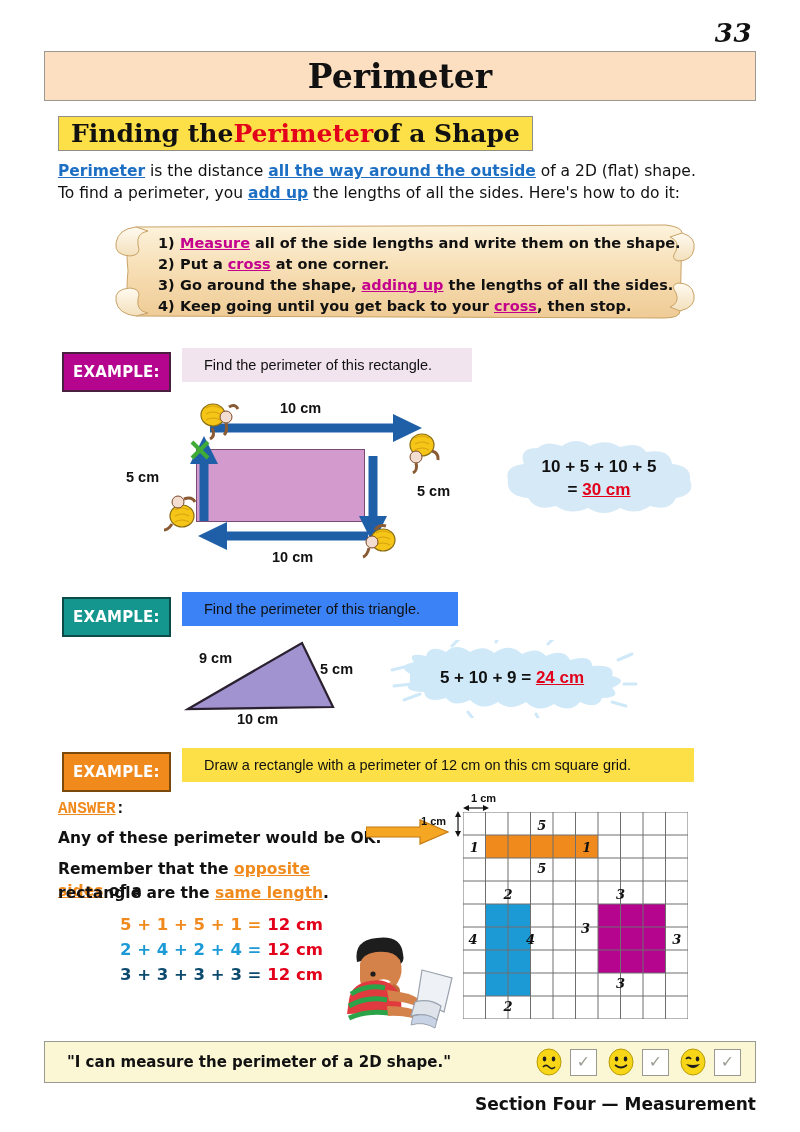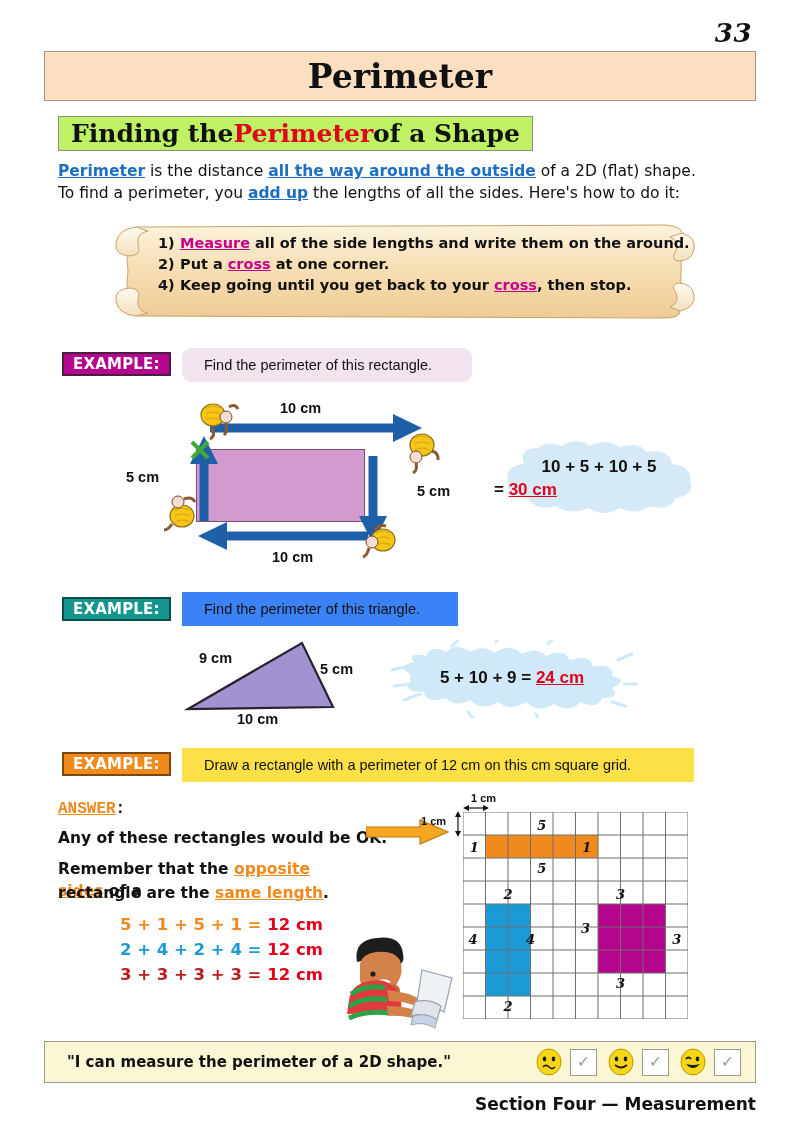--- a/index.html
+++ b/index.html
@@ -55,21 +55,21 @@
     letter-spacing: 0px;
   }
 
   
   .subhead-box {
     position: absolute;
     left: 58px;
     top: 116px;
     height: 35px;
     padding: 12px 12px;
-    background: #bef264;
+    background: #fde047;
     border: 1px solid #8f8f86;
     box-sizing: border-box;
     display: flex;
     align-items: center;
   }
   .subhead-box .sh {
     font-family: "DejaVu Serif", serif;
     font-weight: bold;
     font-size: 25px;
     color: #111;
@@ -120,21 +120,21 @@
   .mag-u {
     color: #c4008f;
     text-decoration: underline;
     font-weight: bold;
     margin-top: 44px;
   }
 
   
   .ex-badge {
     position: absolute;
-    height: 24px;
+    height: 40px;
     display: flex;
     align-items: center;
     justify-content: center;
     padding: 0 9px;
     box-sizing: border-box;
     font-family: "DejaVu Sans", sans-serif;
     font-weight: bold;
     font-size: 15px;
     color: #ffffff;
     letter-spacing: 0.2px;
@@ -303,28 +303,29 @@
           <stop offset="100%" stop-color="#f3e0bc"></stop>
         </linearGradient>
       </defs>
       <path d="M40,8 L570,6 Q586,8 586,14 L584,92 Q584,99 568,99 L40,97 Q28,90 32,52 Q28,14 40,8 Z" fill="url(#parch)" stroke="#c9a367" stroke-width="1"></path>
       <path d="M40,8 Q22,10 20,24 Q18,36 34,37 Q46,36 42,26 Q40,14 52,12 Z" fill="url(#curl)" stroke="#c9a367" stroke-width="1"></path>
       <path d="M40,97 Q22,95 20,82 Q18,70 34,69 Q46,70 42,80 Q40,92 52,94 Z" fill="url(#curl)" stroke="#c9a367" stroke-width="1"></path>
       <path d="M586,14 Q600,18 598,30 Q596,42 582,42 Q574,40 580,32 Q584,22 574,18 Z" fill="url(#curl)" stroke="#c9a367" stroke-width="1"></path>
       <path d="M584,92 Q600,88 598,76 Q596,64 582,64 Q574,66 580,74 Q584,84 574,88 Z" fill="url(#curl)" stroke="#c9a367" stroke-width="1"></path>
     </svg>
     <div class="scroll-list">
-      <div class="li"><span class="num">1)</span><span></span><span class="mag-u">Measure</span><span> all of the side lengths and write them on the around.</span></div>
+      <div class="li"><span class="num">1)</span><span></span><span class="mag-u">Measure</span><span> all of the side lengths and write them on the shape.</span></div>
       <div class="li"><span class="num">2)</span><span>Put a </span><span class="mag-u">cross</span><span> at one corner.</span></div>
+      <div class="li"><span class="num">3)</span><span>Go around the shape, </span><span class="mag-u">adding up</span><span> the lengths of all the sides.</span></div>
       <div class="li"><span class="num">4)</span><span>Keep going until you get back to your </span><span class="mag-u">cross</span><span>, then stop.</span></div>
     </div>
   </div>
 
   <div class="ex-badge" id="badge1" style="left: 62px; top: 352px; background: rgb(181, 5, 143); border: 2px solid rgb(74, 32, 64);">EXAMPLE:</div>
-  <div class="ex-strip" id="strip1" style="left: 182px; top: 348px; width: 290px; background: rgb(242, 228, 239); border-radius: 9px;">
+  <div class="ex-strip" id="strip1" style="left: 182px; top: 348px; width: 290px; background: rgb(242, 228, 239);">
     <span>Find the perimeter of this rectangle.</span>
   </div>
 
   <div>
     <div class="rect-shape" style="left:196px; top:449px; width:169px; height:73px;"></div>
 
     <svg style="position:absolute; left:150px; top:396px; width:310px; height:170px;" viewBox="0 0 310 170">
 
       <g>
         <line x1="60" y1="32" x2="245" y2="32" stroke="#1f5fa8" stroke-width="9"></line>
@@ -390,21 +391,21 @@
 
   <div style="position:absolute; left:494px; top:438px; width:210px; height:82px;">
     <svg width="210" height="82" viewBox="0 0 210 82">
       <path d="M30,26 Q24,10 44,10 Q52,2 68,8 Q82,-2 96,8 Q112,0 126,9 Q146,3 152,14
                Q176,10 178,26 Q198,28 196,42 Q202,56 182,60 Q176,74 156,68
                Q142,78 126,70 Q110,80 94,70 Q76,78 62,68 Q42,74 34,60
                Q12,58 14,42 Q10,28 30,26 Z" fill="#d6e9f7"></path>
     </svg>
     <div style="position:absolute; left:0; top:19px; width:210px; text-align:center;
                 font-family:'Liberation Sans',sans-serif; font-weight:bold; font-size:17px; color:#111;">10 + 5 + 10 + 5</div>
-    <div style="position:absolute; left:0; top:42px; width:210px; text-align:left;
+    <div style="position:absolute; left:0; top:42px; width:210px; text-align:center;
                 font-family:'Liberation Sans',sans-serif; font-weight:bold; font-size:17px; color:#111;">
       <span>= </span><span style="color:#e2001a; text-decoration:underline;">30 cm</span>
     </div>
   </div>
 
   <div class="ex-badge" style="left: 62px; top: 597px; background: rgb(20, 150, 143); border: 2px solid rgb(13, 74, 74);">EXAMPLE:</div>
   <div class="ex-strip" style="left: 182px; top: 592px; width: 276px; background: #3b82f6;">
     <span>Find the perimeter of this triangle.</span>
   </div>
 
@@ -445,40 +446,40 @@
   </div>
 
   <div class="ex-badge" style="left: 62px; top: 752px; background: rgb(240, 138, 28); border: 2px solid rgb(122, 74, 13);">EXAMPLE:</div>
   <div class="ex-strip" style="left: 182px; top: 748px; width: 512px; background: #fde047;">
     <span>Draw a rectangle with a perimeter of 12 cm on this cm square grid.</span>
   </div>
 
   <div class="answer-head">
     <span class="u">ANSWER</span><span class="colon">:</span>
   </div>
-  <div class="answer-line" style="top:827px;">Any of these rectangles would be OK.</div>
+  <div class="answer-line" style="top:827px;">Any of these perimeter would be OK.</div>
   <div class="answer-line" style="top:858px; width:300px;">
     <span>Remember that the </span><span class="or-u">opposite sides</span><span> of a</span>
   </div>
   <div class="answer-line" style="top:882px; width:300px;">
     <span>rectangle are the </span><span class="or-u">same length</span><span>.</span>
   </div>
 
   <svg style="position:absolute; left:366px; top:818px; width:84px; height:28px;" viewBox="0 0 84 28">
     <polygon points="0,9 54,9 54,2 82,14 54,26 54,19 0,19" fill="#f5a623" stroke="#c47a10" stroke-width="1.2"></polygon>
   </svg>
 
   <div class="eq-line" style="left:120px; top:915px;">
     <span id="eq1e" style="color: rgb(240, 138, 28); margin-top: 43px;">5 + 1 + 5 + 1 = </span><span class="eq-red">12 cm</span>
   </div>
   <div class="eq-line" style="left:120px; top:940px;">
     <span id="eq2e" style="color: rgb(28, 154, 214);">2 + 4 + 2 + 4 = </span><span class="eq-red">12 cm</span>
   </div>
   <div class="eq-line" style="left:120px; top:965px;">
-    <span id="eq3e" style="color: #b91c1c;">3 + 3 + 3 + 3 = </span><span class="eq-red">12 cm</span>
+    <span id="eq3e" style="color: #0c4a6e;">3 + 3 + 3 + 3 = </span><span class="eq-red">12 cm</span>
   </div>
 
   <svg style="position:absolute; left:327px; top:928px; width:135px; height:105px;" viewBox="0 0 135 105">
     <path d="M30,34 q-4,-22 20,-24 q24,-3 26,16 q2,8 -4,11 q-6,-9 -20,-7 q-14,2 -22,4 Z" fill="#1d1d1d"></path>
     <path d="M33,36 q2,-10 16,-12 q18,-2 24,8 q4,12 -2,22 q-6,12 -20,12 q-16,0 -18,-14 Z" fill="#d4814a"></path>
     <path d="M52,52 q8,-2 12,2 q-5,3 -12,1 Z" fill="#fff"></path>
     <circle cx="46" cy="46" r="2.6" fill="#1d1d1d"></circle>
     <path d="M66,56 q8,2 7,8 q-6,3 -9,-2 Z" fill="#c06b37"></path>
     <path d="M22,72 q2,-14 16,-18 q18,-5 28,4 q10,8 8,26 l-54,2 Z" fill="#e03a3e"></path>
     <path d="M24,66 q16,-10 34,-6" stroke="#2aa349" stroke-width="5" fill="none"></path>

